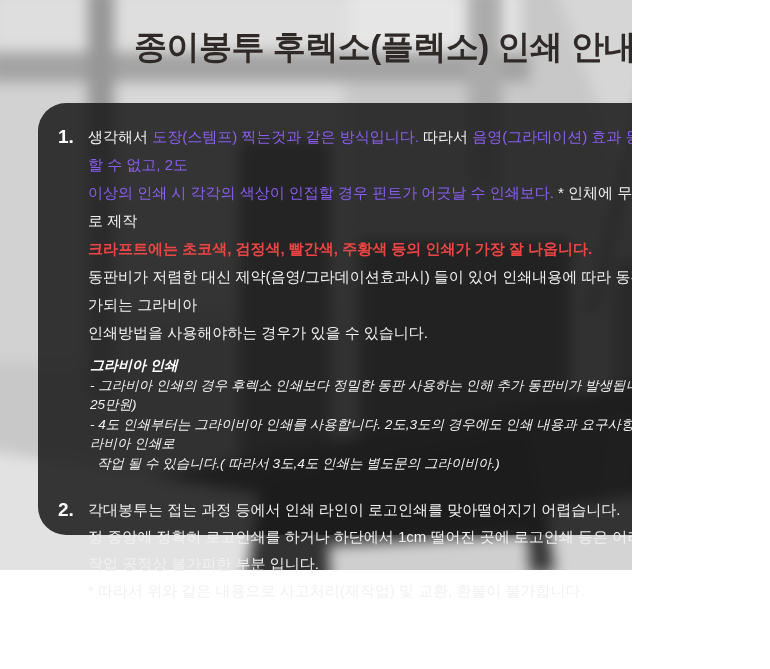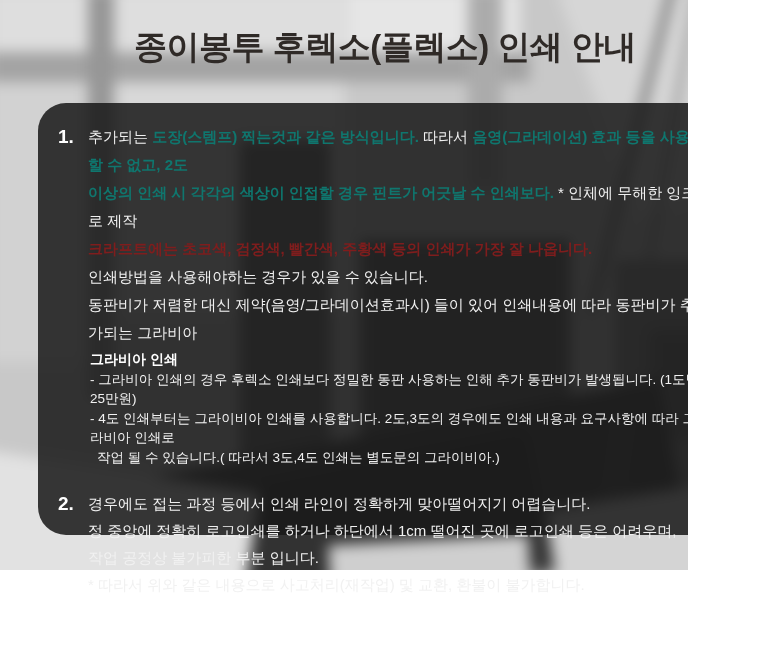--- a/index.html
+++ b/index.html
@@ -3,21 +3,21 @@
 <meta charset="utf-8">
 <style>
   html, body {
     margin: 0; padding: 0;
     width: 770px; height: 669px;
     background: #ffffff;
     font-family: "Liberation Sans", "DejaVu Sans", sans-serif;
   }
   .stage {
     position: relative;
-    width: 688px; height: 669px;
+    width: 632px; height: 669px;
     overflow: hidden;
     background: #ffffff;
   }
   
   .photo {
     position: absolute; left: 0; top: 0;
     width: 770px; height: 570px;
     overflow: hidden;
     background: #c8c8c8;
   }
@@ -69,25 +69,25 @@
   }
   .item { display: flex; }
   .num {
     width: 30px; flex: 0 0 30px;
     font-size: 19px; font-weight: 700; color: #ffffff;
     line-height: 28px;
   }
   .item2 .num { line-height: 27px; }
   .body { flex: 1; font-size: 15px; line-height: 28px; color: #f1f1f1; }
   .body p { margin: 0; }
-  b, strong, .bold { font-weight: 700; color: #0f766e; }
-  .kraft { color: #7f1d1d; font-weight: 700; }
+  b, strong, .bold { font-weight: 400; color: #8b5cf6; }
+  .kraft { color: #ef4444; font-weight: 700; }
   .sub {
-    margin-top: 3px; padding-left: 2px;
-    font-size: 13.5px; line-height: 19.5px;
+    margin-top: 9px; padding-left: 2px;
+    font-size: 13.5px; line-height: 19.5px; font-style: italic;
   }
   .sub-heading { font-weight: 700; font-size: 14px; color: #ffffff; }
   .cont { padding-left: 7px; }
   .item2 { margin-top: 23px; }
   .item2 .body { line-height: 27px; }
   .note { margin-top: 14px; }
 </style>
 </head>
 <body>
 
@@ -122,38 +122,38 @@
 
   <div class="white-strip"></div>
 
   <h1 class="title">종이봉투 후렉소(플렉소) 인쇄 안내</h1>
 
   <section class="panel">
 
     <div class="item">
       <div class="num">1.</div>
       <div class="body">
-        <p><span>추가되는 </span><strong>도장(스템프) 찍는것과 같은 방식입니다.</strong><span> 따라서 </span><strong>음영(그라데이션) 효과 등을 사용 할 수 없고, 2도</strong></p>
+        <p><span>생각해서 </span><strong>도장(스템프) 찍는것과 같은 방식입니다.</strong><span> 따라서 </span><strong>음영(그라데이션) 효과 등을 사용 할 수 없고, 2도</strong></p>
         <p><strong>이상의 인쇄 시 각각의 색상이 인접할 경우 핀트가 어긋날 수 인쇄보다.</strong><span> * 인체에 무해한 잉크로 제작</span></p>
         <p class="kraft">크라프트에는 초코색, 검정색, 빨간색, 주황색 등의 인쇄가 가장 잘 나옵니다.</p>
+        <p><span>동판비가 저렴한 대신 제약(음영/그라데이션효과시) 들이 있어 인쇄내용에 따라 동판비가 추가되는 그라비아</span></p>
         <p><span>인쇄방법을 사용해야하는 경우가 있을 수 있습니다.</span></p>
-        <p><span>동판비가 저렴한 대신 제약(음영/그라데이션효과시) 들이 있어 인쇄내용에 따라 동판비가 추가되는 그라비아</span></p>
         <div class="sub">
           <p class="sub-heading">그라비아 인쇄</p>
           <p>- 그라비아 인쇄의 경우 후렉소 인쇄보다 정밀한 동판 사용하는 인해 추가 동판비가 발생됩니다. (1도당 25만원)</p>
           <p>- 4도 인쇄부터는 그라이비아 인쇄를 사용합니다. 2도,3도의 경우에도 인쇄 내용과 요구사항에 따라 그라비아 인쇄로</p>
           <p class="cont">작업 될 수 있습니다.( 따라서 3도,4도 인쇄는 별도문의 그라이비아.)</p>
         </div>
       </div>
     </div>
 
     <div class="item item2">
       <div class="num">2.</div>
       <div class="body">
-        <p>경우에도 접는 과정 등에서 인쇄 라인이 정확하게 맞아떨어지기 어렵습니다.</p>
+        <p>각대봉투는 접는 과정 등에서 인쇄 라인이 로고인쇄를 맞아떨어지기 어렵습니다.</p>
         <p>정 중앙에 정확히 로고인쇄를 하거나 하단에서 1cm 떨어진 곳에 로고인쇄 등은 어려우며,</p>
         <p>작업 공정상 불가피한 부분 입니다.</p>
         <p class="note">* 따라서 위와 같은 내용으로 사고처리(재작업) 및 교환, 환불이 불가합니다.</p>
       </div>
     </div>
 
   </section>
 </div>
 
 </body></html>

